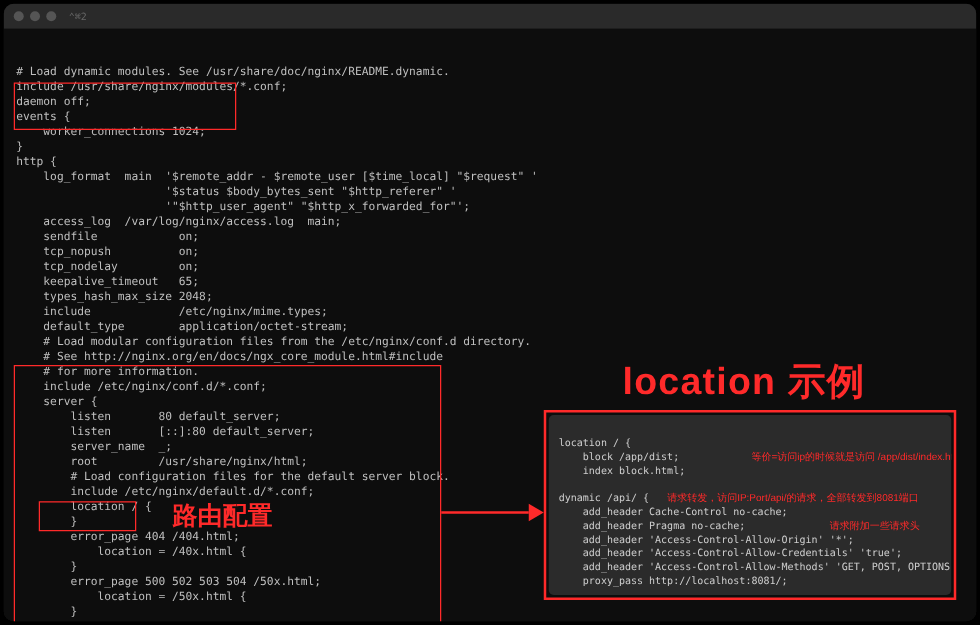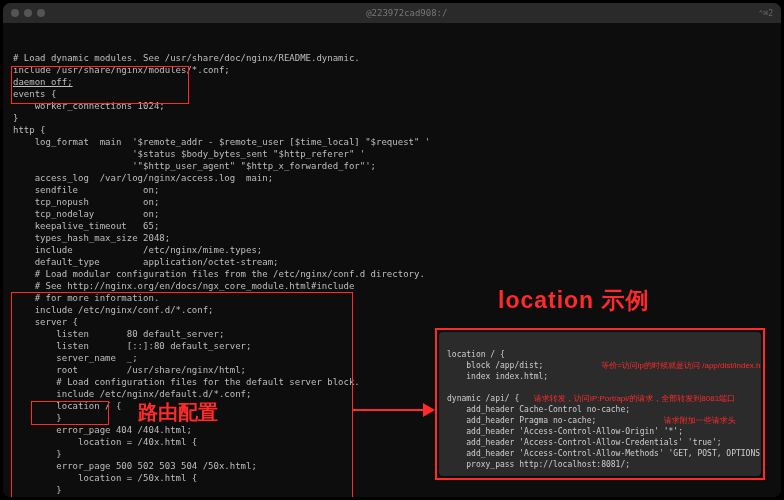--- a/index.html
+++ b/index.html
@@ -56,39 +56,39 @@
     padding: 4px 10px;
     height: calc(100% - 20px);
     background: #0d0d0d;
     color: #bfbfbf;
   }
   .code-area {
     white-space: pre;
     line-height: 12px;
     margin-top: 25px;
   }
-  .underline { text-decoration: underline; }
+  .underline { }
   
   .hl {
     position: absolute;
     border: 1.5px solid #ff2a2a;
     pointer-events: none;
   }
   .hl1 { left: 8px; top: 43px; width: 178px; height: 38px; }
   .hl2 { left: 8px; top: 269px; width: 342px; height: 214px; }
   .hl3 { left: 28px; top: 378px; width: 78px; height: 24px; }
   .hl-ex { left: 432px; top: 305px; width: 330px; height: 152px; border-width: 2.5px; }
   
   .ann {
     position: absolute;
     color: #ff2a2a;
     font-weight: bold;
     pointer-events: none;
   }
-  .ann-title { left: 495px; top: 262px; font-size: 23px; font-family: "PingFang SC","Microsoft YaHei",sans-serif; letter-spacing: 1px; }
+  .ann-title { left: 495px; top: 262px; font-size: 30px; font-family: "PingFang SC","Microsoft YaHei",sans-serif; letter-spacing: 1px; }
   .ann-route { left: 135px; top: 376px; font-size: 20px; font-family: "PingFang SC","Microsoft YaHei",sans-serif; }
   
   .arrow-wrap {
     position: absolute;
     left: 350px; top: 378px;
     width: 82px; height: 18px;
     pointer-events: none;
   }
   .arrow-line {
     height: 2px;
@@ -127,21 +127,20 @@
 </head>
 <body>
 
 <div class="window">
   <div class="titlebar">
     <div class="traffic">
       <div class="dot"></div>
       <div class="dot"></div>
       <div class="dot"></div>
     </div>
-    <div class="title-center">@223972cad908:/</div>
     <div class="title-right">⌃⌘2</div>
   </div>
 
   <div class="content">
     <div class="code-area" id="code-lines"><div># Load dynamic modules. See /usr/share/doc/nginx/README.dynamic.</div><div>include /usr/share/nginx/modules/*.conf;</div><div><span class="underline">daemon off;</span></div><div>events {</div><div>    worker_connections 1024;</div><div>}</div><div></div><div>http {</div><div>    log_format  main  '$remote_addr - $remote_user [$time_local] "$request" '</div><div>                      '$status $body_bytes_sent "$http_referer" '</div><div>                      '"$http_user_agent" "$http_x_forwarded_for"';</div><div></div><div>    access_log  /var/log/nginx/access.log  main;</div><div></div><div>    sendfile            on;</div><div>    tcp_nopush          on;</div><div>    tcp_nodelay         on;</div><div>    keepalive_timeout   65;</div><div>    types_hash_max_size 2048;</div><div></div><div>    include             /etc/nginx/mime.types;</div><div>    default_type        application/octet-stream;</div><div></div><div>    # Load modular configuration files from the /etc/nginx/conf.d directory.</div><div>    # See http://nginx.org/en/docs/ngx_core_module.html#include</div><div>    # for more information.</div><div>    include /etc/nginx/conf.d/*.conf;</div><div></div><div>    server {</div><div>        listen       80 default_server;</div><div>        listen       [::]:80 default_server;</div><div>        server_name  _;</div><div>        root         /usr/share/nginx/html;</div><div></div><div>        # Load configuration files for the default server block.</div><div>        include /etc/nginx/default.d/*.conf;</div><div></div><div>        location / {</div><div>        }</div><div></div><div>        error_page 404 /404.html;</div><div>            location = /40x.html {</div><div>        }</div><div></div><div>        error_page 500 502 503 504 /50x.html;</div><div>            location = /50x.html {</div><div>        }</div></div>
 
     <div class="hl hl1"></div>
     <div class="hl hl2"></div>
     <div class="hl hl3"></div>
     <div class="hl hl-ex"></div>
@@ -150,21 +149,21 @@
     <div class="ann ann-route">路由配置</div>
 
     <div class="arrow-wrap">
       <div class="arrow-line"></div>
       <div class="arrow-head"></div>
     </div>
 
     <div class="example-box">
 <span><span>location / {</span><span class="ex-underline"></span></span>
 <span><span>    block /app/dist;</span>            <span class="ex-ann">等价=访问ip的时候就是访问 /app/dist/index.html</span></span>
-<span>    index index.html;</span>
+<span>    index block.html;</span>
 <span></span>
 <span><span>dynamic /api/ {</span>   <span class="ex-ann">请求转发，访问IP:Port/api/的请求，全部转发到8081端口</span></span>
 <span>    add_header Cache-Control no-cache;</span>
 <span><span>    add_header Pragma no-cache;</span>              <span class="ex-ann">请求附加一些请求头</span></span>
 <span>    add_header 'Access-Control-Allow-Origin' '*';</span>
 <span>    add_header 'Access-Control-Allow-Credentials' 'true';</span>
 <span>    add_header 'Access-Control-Allow-Methods' 'GET, POST, OPTIONS, PUT, DELETE';</span>
 <span><span>    proxy_pass </span><span class="ex-underline">http://localhost:8081/</span><span>;</span></span>
     </div>
   </div>

